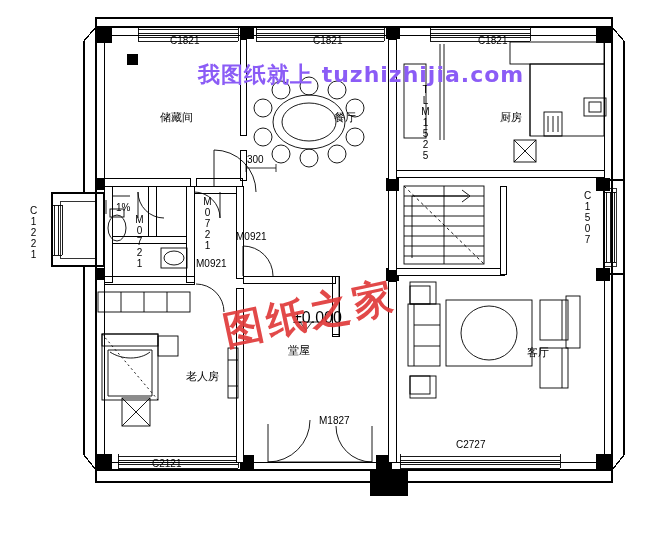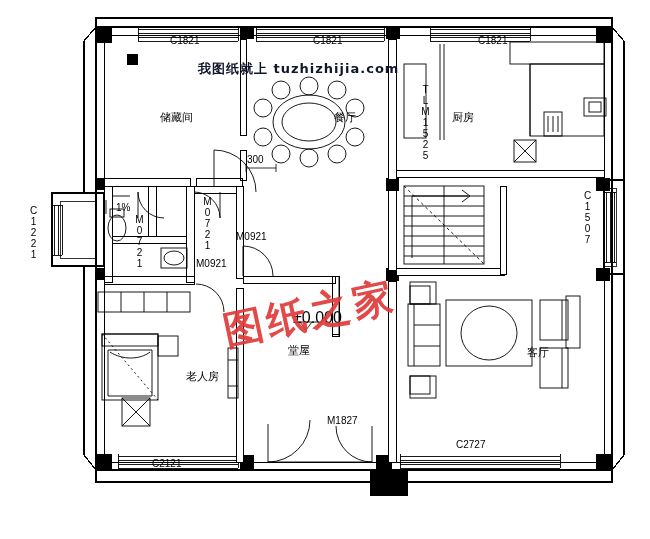--- a/index.html
+++ b/index.html
@@ -4,21 +4,21 @@
 <style>
   html,body{margin:0;padding:0;}
   body{width:650px;height:539px;background:#ffffff;font-family:"Liberation Sans",sans-serif;overflow:hidden;}
   #stage{position:relative;width:650px;height:539px;background:#fff;}
 
   .lbl{position:absolute;color:#000;font-size:10px;line-height:1;white-space:nowrap;}
   .lbl.cn{font-family:"DejaVu Sans",sans-serif;font-size:11px;}
   .vert{writing-mode:vertical-rl;text-orientation:upright;}
 
   .wm{position:absolute;white-space:nowrap;pointer-events:none;}
-  .wm-top{color:#0f172a;font-family:"DejaVu Sans",sans-serif;font-weight:bold;font-size:13px;letter-spacing:1px;}
+  .wm-top{color:#8b5cf6;font-family:"DejaVu Sans",sans-serif;font-weight:bold;font-size:22px;letter-spacing:1px;}
   .wm-big{color:#e03a3a;font-family:"DejaVu Sans",sans-serif;font-weight:bold;font-size:40px;letter-spacing:4px;transform:rotate(-12deg);opacity:.92;}
 
   svg{position:absolute;left:0;top:0;}
 </style>
 </head>
 <body>
 
 <div id="stage">
 
   <svg width="650" height="539" viewBox="0 0 650 539">
@@ -303,39 +303,39 @@
     </g>
 
     <g stroke="#000" fill="none" stroke-width="0.8">
       <path d="M300 322 L306 330 L312 322"></path>
       <line x1="294" y1="322" x2="318" y2="322"></line>
     </g>
   </svg>
 
   <div class="lbl cn" style="left:160px;top:112px;">储藏间</div>
   <div class="lbl cn" style="left:298px;top:112px;margin-left:36px;">餐厅</div>
-  <div class="lbl cn" style="left:452px;top:112px;">厨房</div>
+  <div class="lbl cn" style="left:500px;top:112px;">厨房</div>
   <div class="lbl cn" style="left:186px;top:371px;">老人房</div>
   <div class="lbl cn" style="left:288px;top:345px;">堂屋</div>
   <div class="lbl cn" style="left:527px;top:347px;">客厅</div>
 
   <div class="lbl" style="left:170px;top:36px;">C1821</div>
   <div class="lbl" style="left:313px;top:36px;">C1821</div>
   <div class="lbl" style="left:478px;top:36px;">C1821</div>
   <div class="lbl vert" style="left:28px;top:205px;">C1221</div>
   <div class="lbl vert" style="left:582px;top:190px;">C1507</div>
   <div class="lbl" style="left:152px;top:428px;margin-top:31px;">C2121</div>
   <div class="lbl" style="left:456px;top:440px;">C2727</div>
 
   <div class="lbl vert" style="left:134px;top:214px;">M0721</div>
   <div class="lbl vert" style="left:202px;top:196px;">M0721</div>
   <div class="lbl" style="left:236px;top:232px;">M0921</div>
   <div class="lbl" style="left:196px;top:259px;">M0921</div>
   <div class="lbl vert" style="left:420px;top:84px;">TLM1525</div>
-  <div class="lbl" style="left:308px;top:416px;padding-left:19px;">M1827</div>
+  <div class="lbl" style="left:300px;top:416px;padding-left:19px;">M1827</div>
 
   <div class="lbl" style="left:247px;top:155px;">300</div>
   <div class="lbl" style="left:116px;top:203px;">1%</div>
   <div class="lbl" style="left:293px;top:310px;font-size:16px;">±0.000</div>
 
   <div class="wm wm-top" style="left:198px;top:60px;">我图纸就上 tuzhizhijia.com</div>
   <div class="wm wm-big" style="left:222px;top:286px;">图纸之家</div>
 
 </div>
 

